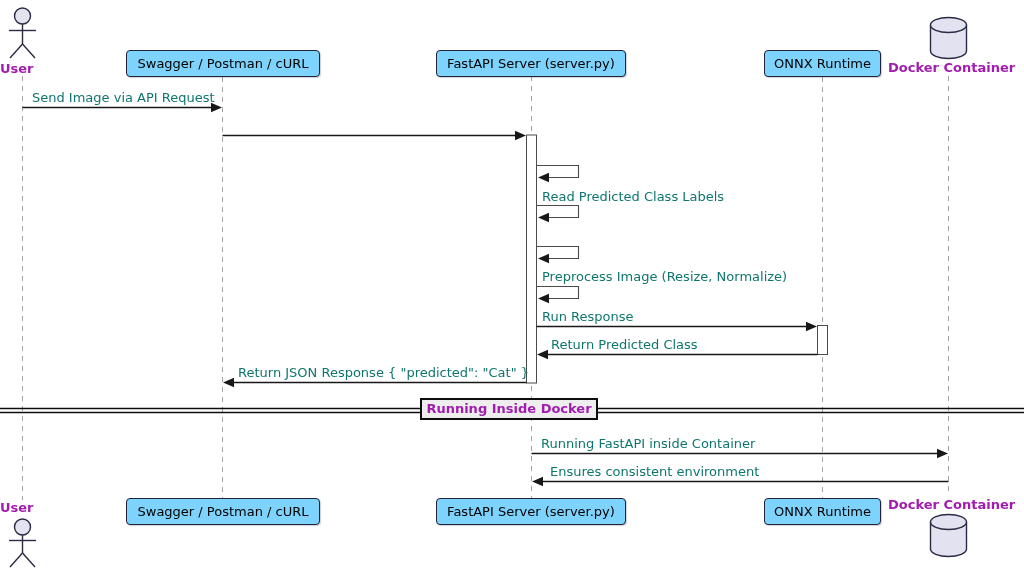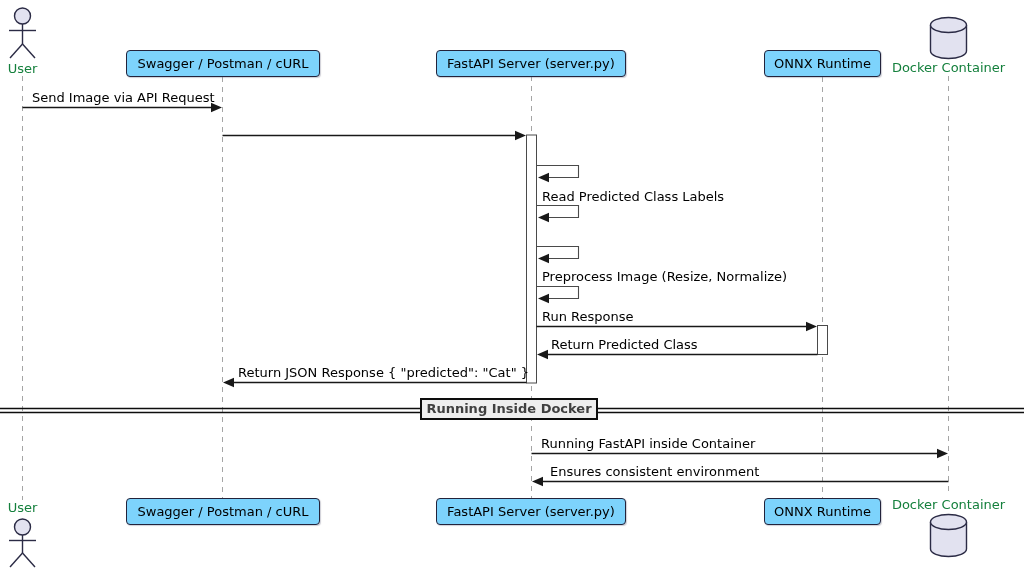--- a/index.html
+++ b/index.html
@@ -8,29 +8,29 @@
     font-family:"DejaVu Sans","Liberation Sans",sans-serif;overflow:hidden;
   }
   .layer{position:absolute;left:0;top:0;}
   .pbox{
     position:absolute;height:25px;line-height:25px;
     background:#7dd3fc;border:1px solid #23233b;border-radius:4px;
     text-align:center;font-size:13px;color:#000;white-space:nowrap;
     box-shadow:1px 1px 1px rgba(120,120,140,.35);
   }
   .msg{
-    position:absolute;font-size:13px;color:#000000;white-space:pre;line-height:15px;
+    position:absolute;font-size:13px;color:#0f766e;white-space:pre;line-height:15px;
   }
   .plabel{
-    position:absolute;font-size:13px;color:#15803d;text-align:center;white-space:nowrap;line-height:15px;
+    position:absolute;font-size:13px;color:#a21caf;text-align:left;white-space:nowrap;line-height:15px;font-weight:bold;
   }
   .divider-label{
     position:absolute;left:420px;top:398px;width:174px;height:18px;line-height:18px;
     background:#EEEEEE;border:2px solid #0d0d0d;text-align:center;
-    font-size:13px;font-weight:bold;color:#404040;white-space:nowrap;
+    font-size:13px;font-weight:bold;color:#a21caf;white-space:nowrap;
   }
 </style>
 </head>
 <body>
 
 <div class="canvas">
 
   <svg class="layer" width="1024" height="575" viewBox="0 0 1024 575">
 
     <g stroke="#A5A5A5" stroke-width="1" stroke-dasharray="5,5" fill="none">

